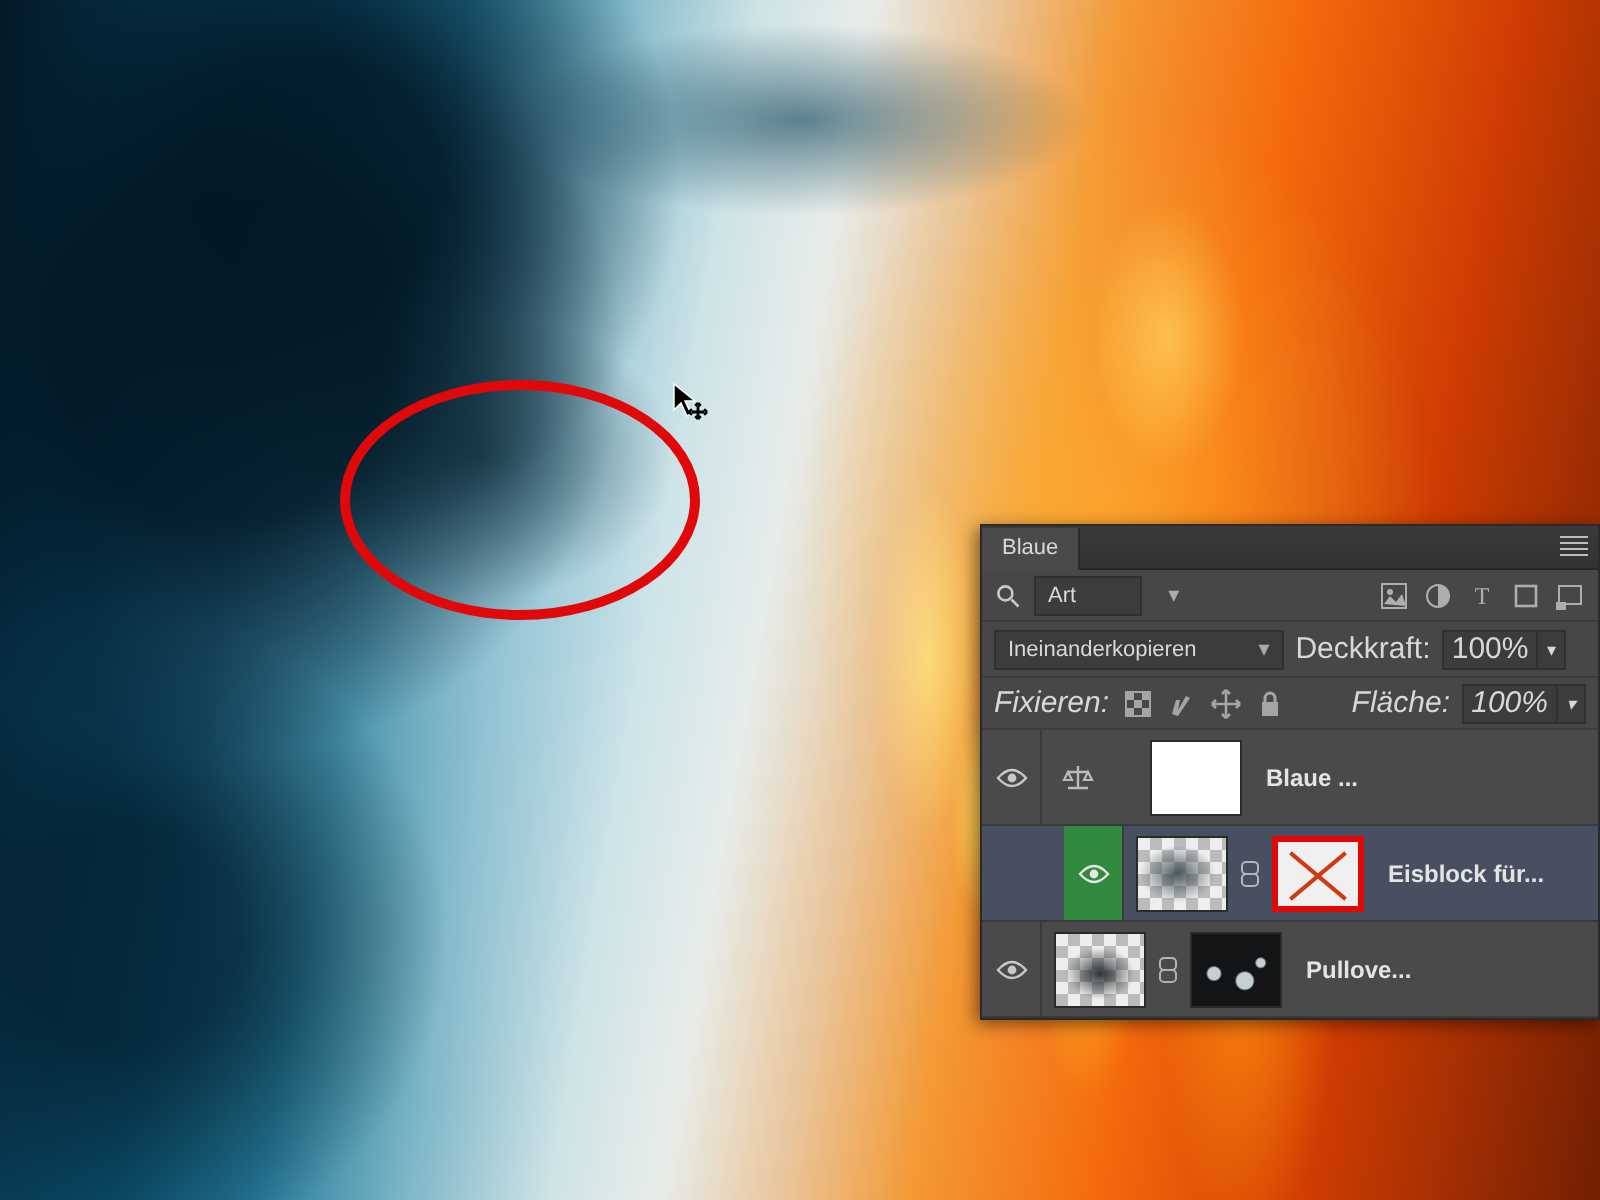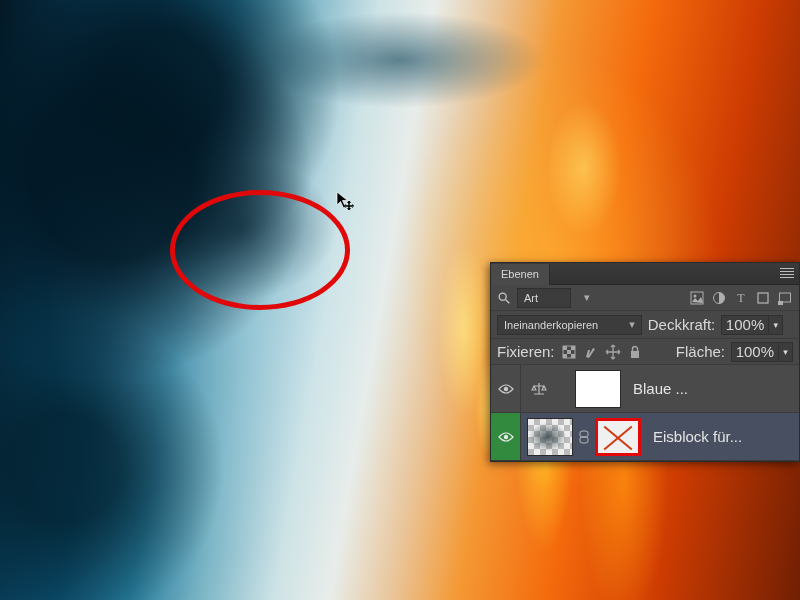--- a/index.html
+++ b/index.html
@@ -124,37 +124,37 @@
     display:flex; align-items:center; justify-content:flex-end;
     padding:0 4px; font-size:15px; color:#d8d8d8;
   }
   .mini-toggle {
     width:14px; height:20px; background:#3c3c3c; border:1px solid #303030;
     border-left:none;
     display:flex; align-items:center; justify-content:center;
   }
   .pct-wrap { display:flex; }
 
-  .lock-row { height: 26px; }
+  .lock-row { height: 26px; font-style: italic; }
   .lock-icons { display:flex; gap:6px; align-items:center; }
   .lock-icons .li { width:16px; height:16px; opacity:.8; }
 
   .layers {
     max-height: 180px;
     overflow: hidden;
     background: #4a4a4a;
   }
   .layer {
     display: flex; align-items: center;
     height: 48px;
     border-bottom: 1px solid #3a3a3a;
     background: #4a4a4a;
     position: relative;
   }
-  .layer.selected { background: #484f60; }
+  .layer.selected { background: #484f60; padding-left: 41px; }
   .vis-col {
     width: 30px; height: 100%;
     display:flex; align-items:center; justify-content:center;
     border-right: 1px solid #3a3a3a;
     background: #4a4a4a;
   }
   .layer.selected .vis-col { background:#328a3e; }
   .eye { width:16px; height:12px; }
   .thumbs { display:flex; align-items:center; gap:6px; padding:0 6px; }
   .thumb {
@@ -182,22 +182,22 @@
     background:#f0f0f0;
   }
   .mask-red::before, .mask-red::after {
     content:""; position:absolute; left:2px; right:2px; top:50%; height:2px;
     background:#cf3a12;
   }
   .mask-red::before { transform: rotate(40deg); }
   .mask-red::after  { transform: rotate(-40deg); }
   .link-ico { width:10px; height:14px; opacity:.8; }
   .layer-name {
-    flex:1; font-size:15px; color:#e4e4e4;
-    padding-left:6px; white-space:nowrap; overflow:hidden; text-overflow:ellipsis;
+    flex:1; font-size:12px; color:#e4e4e4;
+    padding-left:6px; white-space:nowrap; overflow:hidden; text-overflow:ellipsis;font-weight:bold;
   }
   .scale-ico { width:16px; height:14px; opacity:.9; margin-left:4px;}
   .top-layer-thumbs { display:flex; align-items:center; gap:28px; padding:0 6px; }
 </style>
 </head>
 <body>
 
 <div class="canvas"></div>
 
 <div class="annotation-ellipse"></div>
@@ -209,21 +209,21 @@
     <path d="M14 11.5 L12.7 13 M14 11.5 L15.3 13"></path>
     <path d="M14 20.5 L12.7 19 M14 20.5 L15.3 19" transform="translate(0,-1)"></path>
     <path d="M9.5 16 L11 14.7 M9.5 16 L11 17.3"></path>
     <path d="M18.5 16 L17 14.7 M18.5 16 L17 17.3"></path>
   </g>
 </svg>
 
 <div class="panel">
 
   <div class="panel-tabs">
-    <div class="panel-tab">Ebenen</div>
+    <div class="panel-tab">Blaue</div>
     <div class="panel-menu">
       <span></span>
         <span></span>
         <span></span>
         <span></span>
     </div>
   </div>
 
   <div class="filter-row">
     <svg class="search-ico" viewBox="0 0 16 16">
@@ -338,15 +338,33 @@
           <div style="position:absolute;inset:0;background:radial-gradient(ellipse 60% 55% at 45% 50%, rgba(60,75,80,0.9), transparent 72%);"></div>
         </div>
         <svg class="link-ico" viewBox="0 0 10 14">
           <path d="M3 1 h4 a2 2 0 0 1 2 2 v2 a2 2 0 0 1 -2 2 h-4 a2 2 0 0 1 -2 -2 v-2 a2 2 0 0 1 2 -2 Z M3 7 h4 a2 2 0 0 1 2 2 v2 a2 2 0 0 1 -2 2 h-4 a2 2 0 0 1 -2 -2 v-2 a2 2 0 0 1 2 -2 Z" fill="none" stroke="#cfcfcf" stroke-width="1"></path>
         </svg>
         <div class="thumb mask-red"></div>
       </div>
       <div class="layer-name">Eisblock für...</div>
     </div>
 
+    <div class="layer">
+      <div class="vis-col">
+        <svg class="eye" viewBox="0 0 16 12">
+            <path d="M1 6 Q8 -2 15 6 Q8 14 1 6 Z" fill="none" stroke="#c8c8c8" stroke-width="1.2"></path>
+            <circle cx="8" cy="6" r="2.2" fill="#c8c8c8"></circle>
+          </svg>
+      </div>
+      <div class="thumbs">
+        <div class="thumb checker" style="position:relative;">
+          <div style="position:absolute;inset:0;background:radial-gradient(ellipse 55% 50% at 50% 55%, rgba(35,40,42,0.95), transparent 72%);"></div>
+        </div>
+        <svg class="link-ico" viewBox="0 0 10 14">
+          <path d="M3 1 h4 a2 2 0 0 1 2 2 v2 a2 2 0 0 1 -2 2 h-4 a2 2 0 0 1 -2 -2 v-2 a2 2 0 0 1 2 -2 Z M3 7 h4 a2 2 0 0 1 2 2 v2 a2 2 0 0 1 -2 2 h-4 a2 2 0 0 1 -2 -2 v-2 a2 2 0 0 1 2 -2 Z" fill="none" stroke="#cfcfcf" stroke-width="1"></path>
+        </svg>
+        <div class="thumb darkspots"></div>
+      </div>
+      <div class="layer-name">Pullove...</div>
+    </div>
 
   </div>
 </div>
 
 </body></html>

